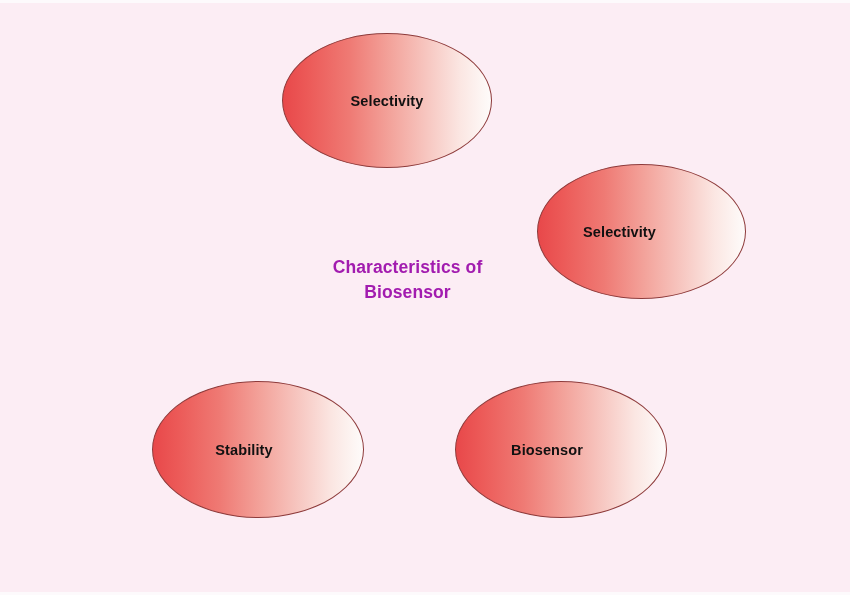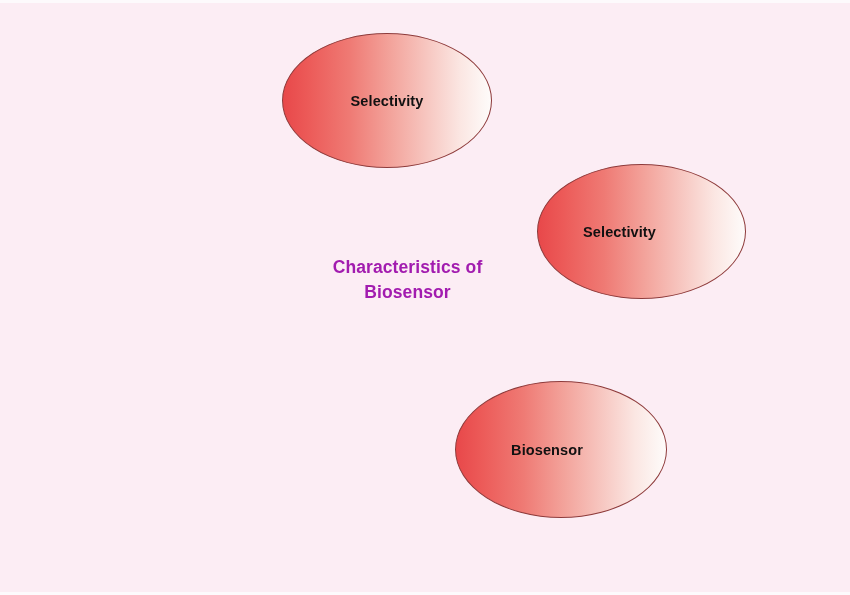--- a/index.html
+++ b/index.html
@@ -83,20 +83,23 @@
 
   <div class="node" style="left:282px; top:30px; width:210px; height:135px;">
     <span class="node-label">Selectivity</span>
   </div>
 
 
   <div class="node label-shift-left-strong" style="left:537px; top:161px; width:209px; height:135px;">
     <span class="node-label">Selectivity</span>
   </div>
 
+  <div class="node label-shift-left-mid" style="left:152px; top:378px; width:212px; height:137px;">
+    <span class="node-label">Stability</span>
+  </div>
 
   <div class="node label-shift-left-mid" style="left:455px; top:378px; width:212px; height:137px;">
     <span class="node-label">Biosensor</span>
   </div>
 
   <div class="center-title" style="left:300px; top:252px; width:215px;">Characteristics of
 Biosensor</div>
 
 </div>
 

